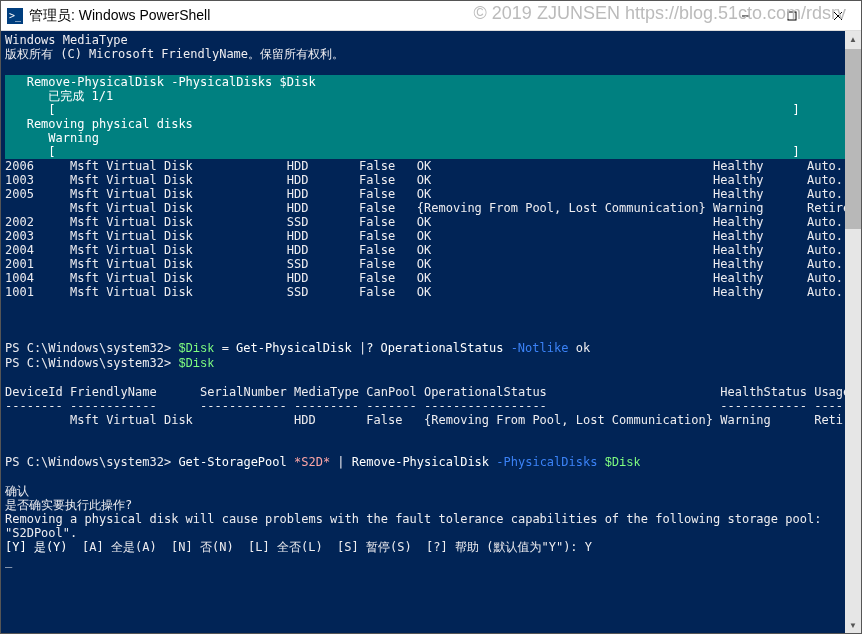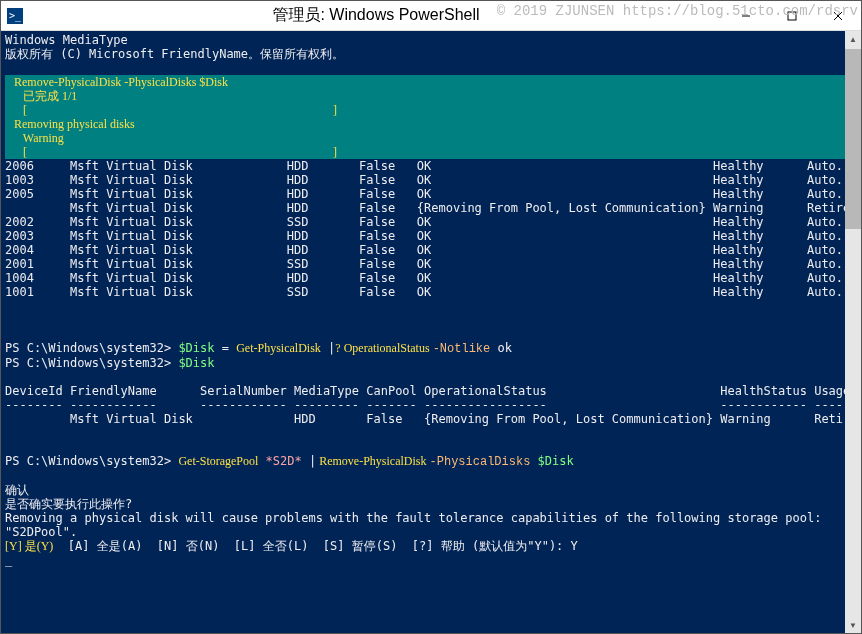--- a/index.html
+++ b/index.html
@@ -1,29 +1,29 @@
 <!DOCTYPE html>
 <html><head>
 <meta charset="utf-8">
 <style>
   * { margin: 0; padding: 0; box-sizing: border-box; }
   body { width: 862px; height: 634px; font-family: Arial, sans-serif; background: #fff; position: relative; overflow: hidden; }
   .window { width: 862px; height: 634px; border: 1px solid #555; background: #fff; display: flex; flex-direction: column; }
   .titlebar { height: 30px; background: #fff; display: flex; align-items: center; border-bottom: 1px solid #ddd; }
   .titlebar-icon { width: 16px; height: 16px; margin: 0 6px; background: #003e7e; display: flex; align-items: center; justify-content: center; color: #fff; font-size: 10px; font-family: Consolas, monospace; }
-  .titlebar-text { font-size: 16px; color: #000; flex: 1; text-align: center; }
+  .titlebar-text { font-size: 14px; color: #000; flex: 1; }
   .win-controls { display: flex; height: 100%; }
   .win-btn { width: 46px; height: 100%; display: flex; align-items: center; justify-content: center; font-size: 12px; cursor: pointer; }
   .console { flex: 1; background: #012456; font-family: "Lucida Console", Consolas, monospace; font-size: 12px; line-height: 14px; color: #eeedf0; padding: 2px 4px; overflow: hidden; white-space: pre; }
-  .yellow { color: #fde047; font-family: Liberation Serif, serif; }
-  .green { color: #80ff80; }
-  .gray { color: #fdba74; font-family: Liberation Mono, monospace; }
+  .yellow { color: #ffffff; }
+  .green { color: #80ff80; font-family: Liberation Mono, monospace; }
+  .gray { color: #3b82f6; }
   .magenta { color: #fca5a5; }
   .progress-block { background: #008080; color: #fff; padding: 0; display: inline-block; width: 100%; }
-  .watermark { position: absolute; top: 3px; right: 4px; color: #bbb; font-size: 14px; font-family: Liberation Mono, monospace; pointer-events: none; z-index: 10; }
+  .watermark { position: absolute; top: 3px; right: 16px; color: #bbb; font-size: 18px; font-family: Liberation Sans, sans-serif; pointer-events: none; z-index: 10; }
   .scrollbar { position: absolute; right: 1px; top: 31px; bottom: 1px; width: 16px; background: #e6e6e6; }
   .scrollbar-thumb { background: #b8b8b8; width: 100%; height: 180px; position: absolute; top: 18px; }
   .scrollbar-arrow { width: 16px; height: 16px; display: flex; align-items: center; justify-content: center; font-size: 8px; color: #555; position: absolute; }
   .scrollbar-arrow.up { top: 0; }
   .scrollbar-arrow.down { bottom: 0; }
 </style>
 </head>
 <body>
 
 <div class="window">

